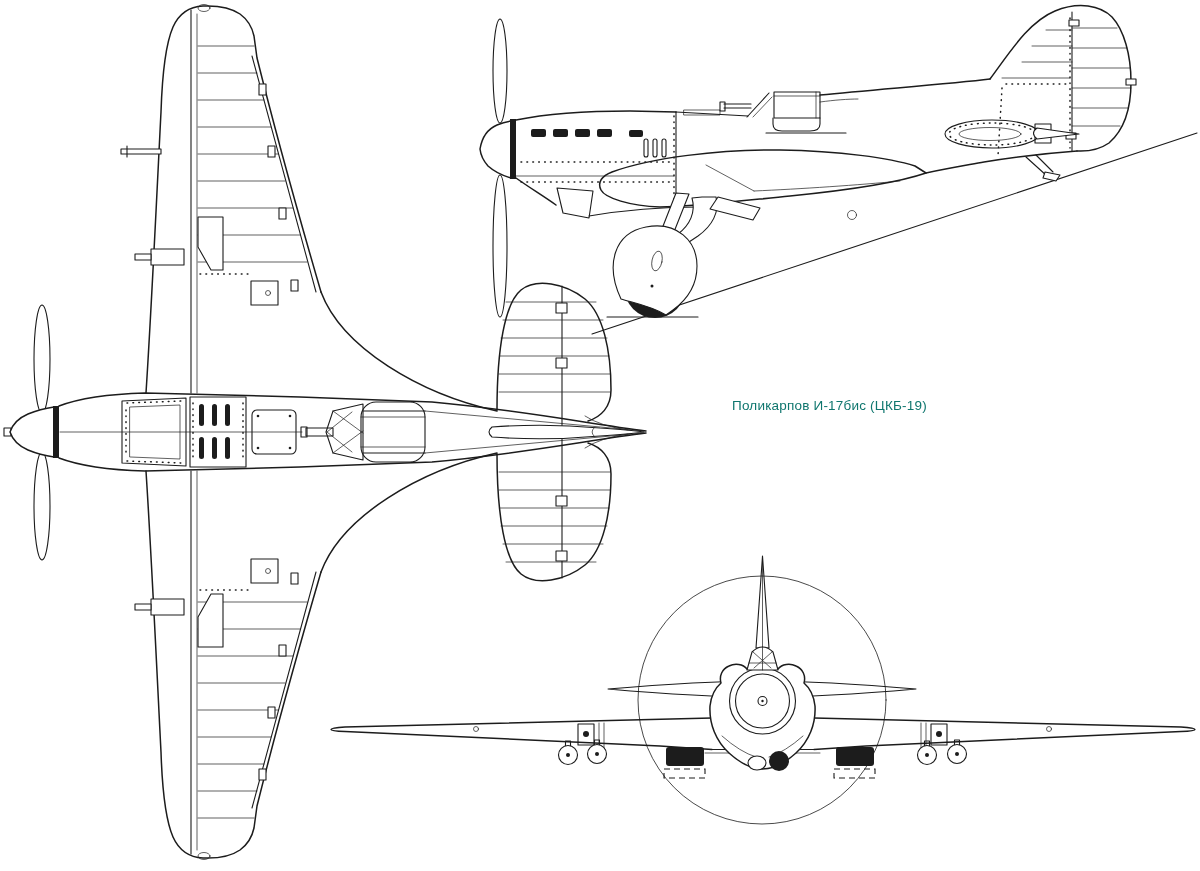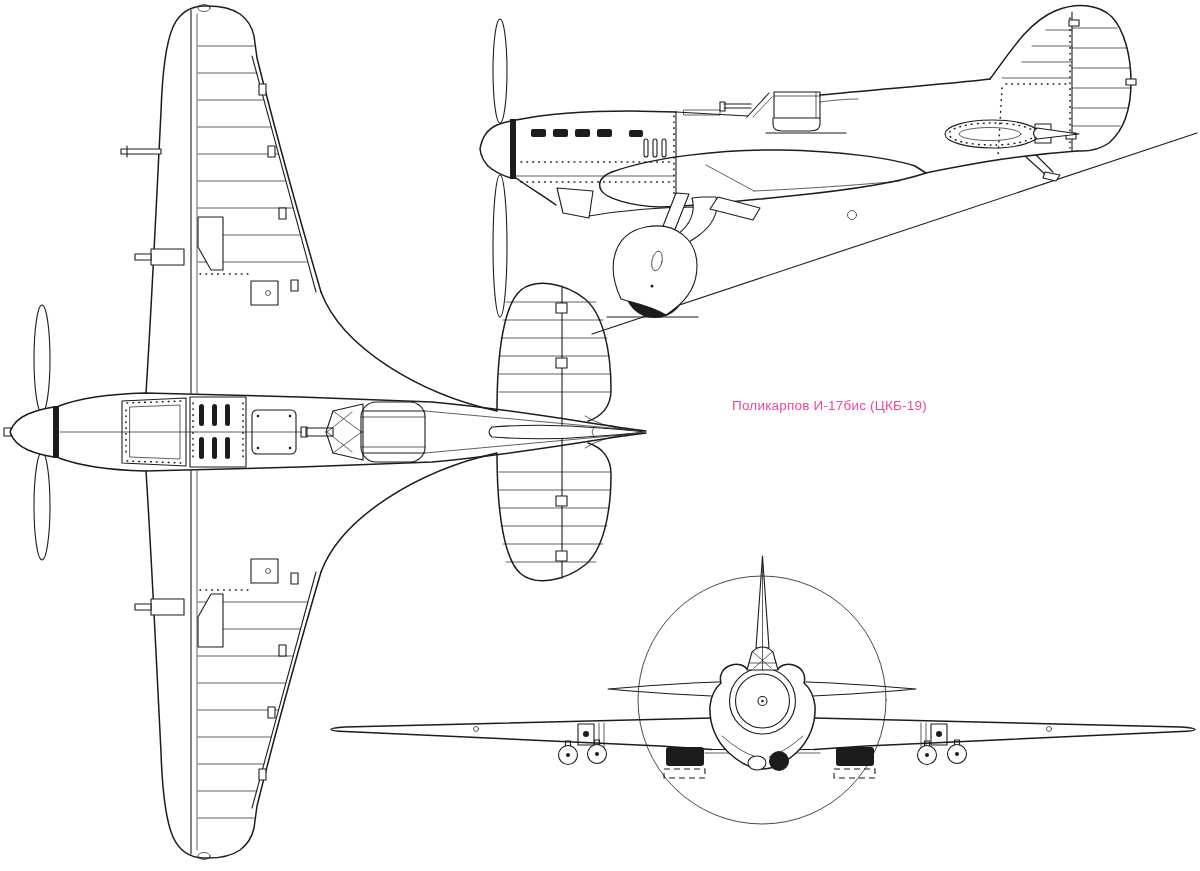--- a/index.html
+++ b/index.html
@@ -7,21 +7,21 @@
   svg{position:absolute;left:0;top:0;}
   svg *{vector-effect:none;}
   .ln{stroke:#1c1c1c;stroke-width:1.1;fill:none;stroke-linecap:round;stroke-linejoin:round;}
   .bold{stroke-width:1.5;}
   .thin{stroke-width:0.7;}
   .vthin{stroke-width:0.8;}
   .wfill{fill:#ffffff;}
   .ink{fill:#1c1c1c;stroke:none;}
   .rivets{stroke:#1c1c1c;stroke-width:1.5;fill:none;stroke-dasharray:0.7 5.2;stroke-linecap:round;}
   .dash{stroke:#1c1c1c;stroke-width:1.1;fill:none;stroke-dasharray:6 4;}
-  .caption{position:absolute;left:732px;top:398px;width:220px;font-size:13.5px;color:#ec4899;letter-spacing:0.2px;}
+  .caption{position:absolute;left:732px;top:398px;width:220px;font-size:13.5px;color:#0f766e;letter-spacing:0.2px;}
 </style>
 </head>
 <body>
 
 <div class="canvas">
 <svg width="1200" height="871" viewBox="0 0 1200 871">
 
   <g>
 
     <g>

